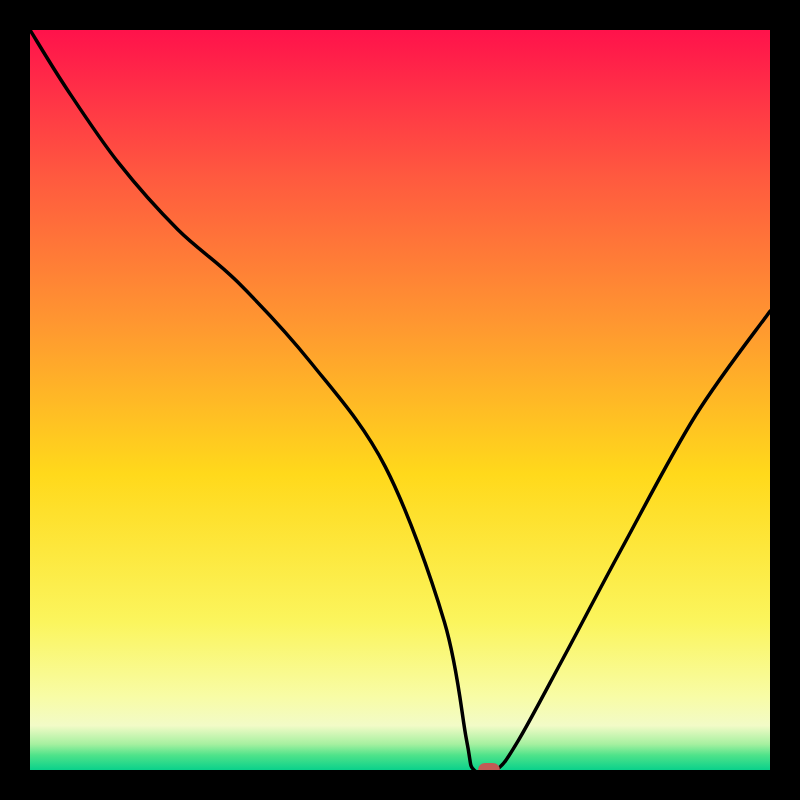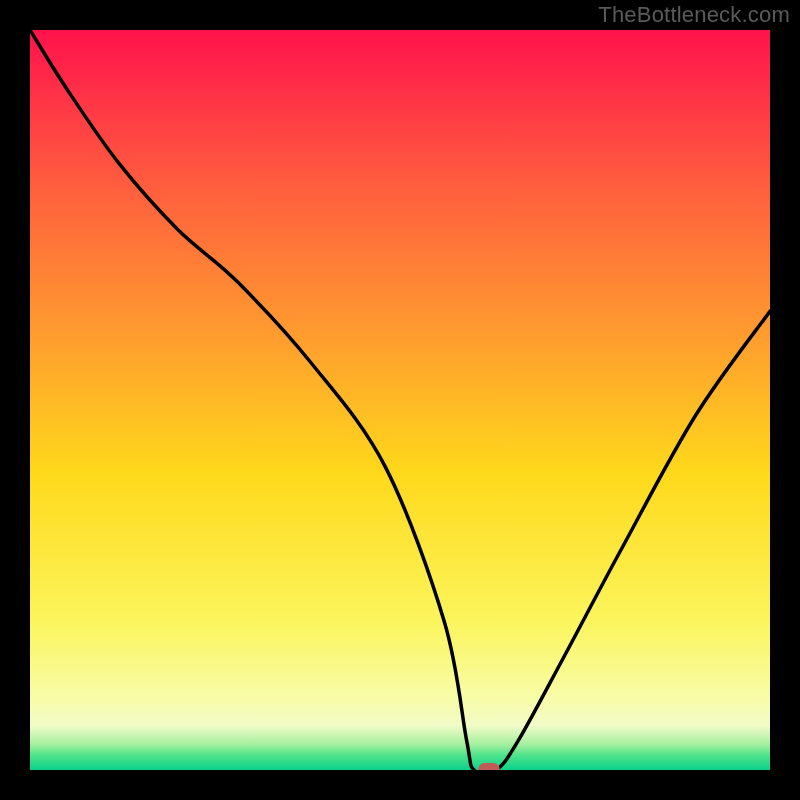--- a/index.html
+++ b/index.html
@@ -64,21 +64,20 @@
     background: #c25a55;
     border-radius: 7px;
     transform: translate(-50%, -50%);
     z-index: 5;
   }
 </style>
 </head>
 <body>
 
 <div class="frame">
-  <div class="watermark">TheBottleneck.com</div>
 
   <div class="plot-area">
     <div class="gradient"></div>
     <svg class="curve" viewBox="0 0 740 740" preserveAspectRatio="none">
       <path id="curve-path" d="M 0 0 C 6.166666666666667 9.866666666666655, 22.200000000000003 36.99999999999993, 37 59.19999999999993 C 51.8 81.39999999999993, 70.3 109.7666666666667, 88.8 133.20000000000005 C 107.3 156.6333333333334, 128.26666666666665 180.06666666666675, 148 199.80000000000007 C 167.73333333333335 219.5333333333334, 185.00000000000003 229.39999999999998, 207.20000000000002 251.59999999999997 C 229.4 273.79999999999995, 256.5333333333333 302.16666666666663, 281.2 332.99999999999994 C 305.8666666666667 363.83333333333326, 333 393.43333333333334, 355.2 436.6 C 377.4 479.7666666666667, 400.83333333333337 546.3666666666667, 414.40000000000003 592 C 427.9666666666667 637.6333333333333, 431.66666666666663 685.7333333333333, 436.59999999999997 710.4 C 441.5333333333333 735.0666666666666, 439.06666666666666 735.0666666666666, 444 740 C 448.93333333333334 744.9333333333334, 458.79999999999995 744.9333333333334, 466.2 740 C 473.6 735.0666666666666, 477.30000000000007 728.9, 488.40000000000003 710.4 C 499.5 691.9, 515.5333333333333 661.0666666666666, 532.8 629 C 550.0666666666666 596.9333333333334, 569.8 558.7, 592 518 C 614.2 477.3, 641.3333333333334 424.26666666666665, 666 384.8 C 690.6666666666666 345.33333333333337, 727.6666666666666 298.46666666666664, 740 281.2" fill="none" stroke="#000" stroke-width="3.5" stroke-linecap="round" stroke-linejoin="round"></path>
     </svg>
     <div class="marker" id="marker" style="left: 458.8px; top: 740px; background: rgb(194, 90, 85);"></div>
   </div>
 </div>
 

